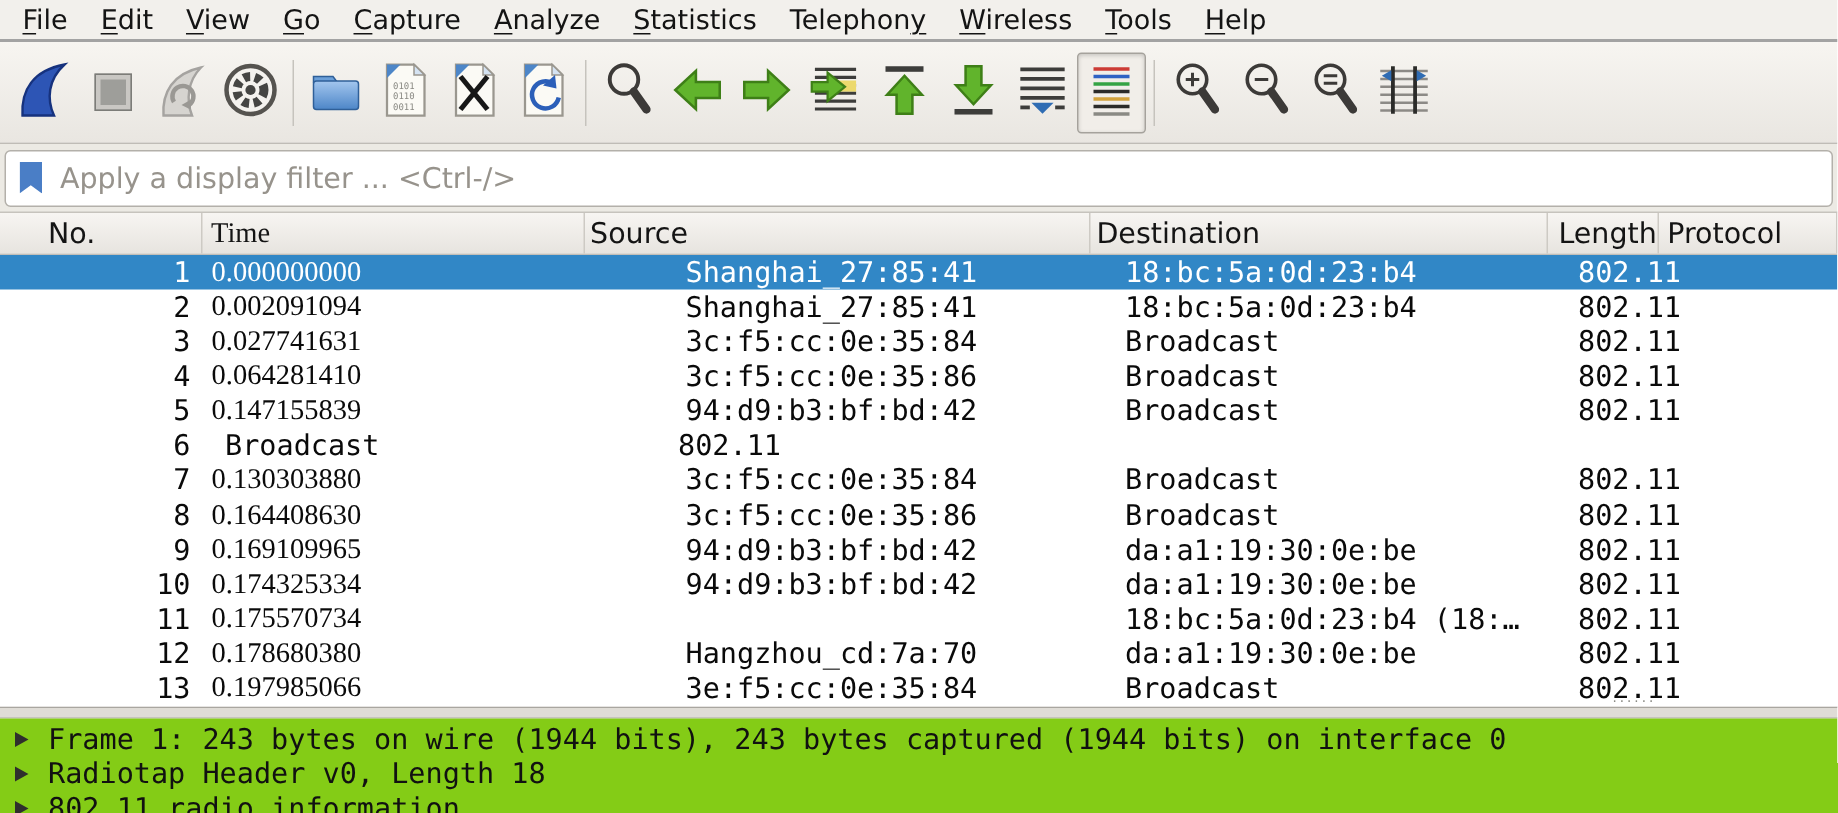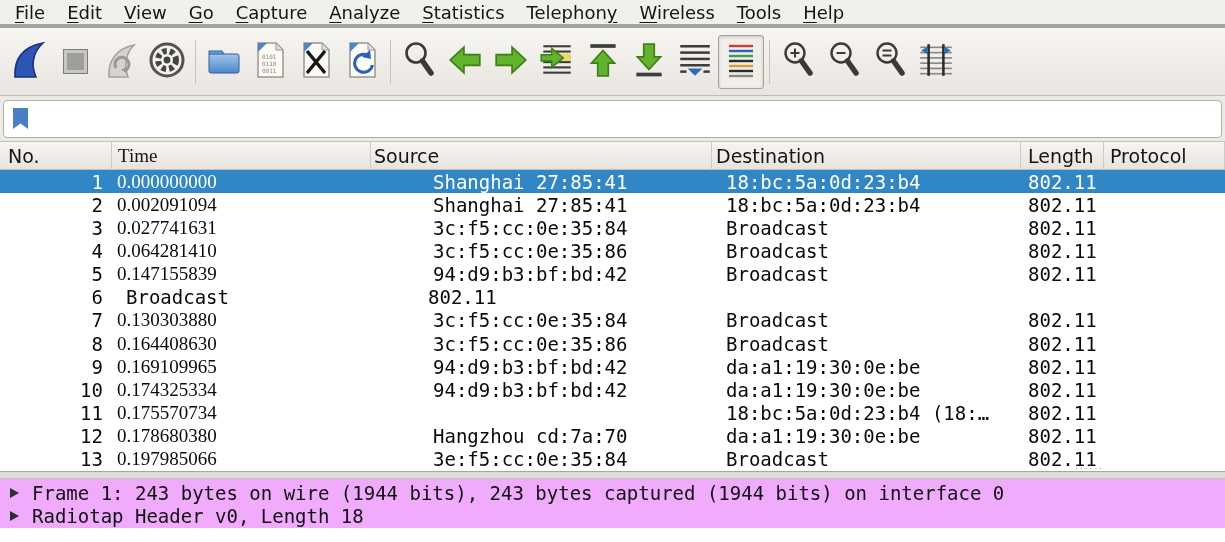--- a/index.html
+++ b/index.html
@@ -1,20 +1,20 @@
 <!DOCTYPE html>
 <html><head>
 <meta charset="utf-8">
 <style>
   * { box-sizing: border-box; margin: 0; padding: 0; }
   html,body { width:1225px; height:542px; overflow:hidden; }
   body { font-family:"DejaVu Sans", sans-serif; background:#ffffff; color:#141414; }
 
   
-  .menubar { height:28px; background:#f2f0ec; border-bottom:4px solid #a3a3a3;
+  .menubar { height:28px; background:#f2f0ec; border-bottom:2px solid #a3a3a3;
              display:flex; align-items:center; padding-left:4px; font-size:18px; }
   .menu-item { padding:2px 11px; cursor:default; white-space:nowrap; }
   .menu-item .mn { text-decoration:underline; text-underline-offset:3px; text-decoration-thickness:1px; }
 
   
   .toolbar { height:68px; background:linear-gradient(#f7f5f1,#e9e6e1);
              border-bottom:1px solid #bfbcb6; display:flex; align-items:center; padding:0 6px; }
   .tbtn { width:46px; height:54px; display:flex; align-items:center; justify-content:center; }
   .tbtn.pressed { border:1px solid #a5a29c; border-radius:3px; background:#f1eee9;
                   box-shadow:inset 0 1px 3px rgba(0,0,0,.18); }
@@ -30,21 +30,21 @@
   .bookmark { width:15px; height:21px; margin:0 12px 0 9px; background:#4a7ec6;
               clip-path:polygon(0 0,100% 0,100% 100%,50% 74%,0 100%); }
   .filter-box input { flex:1; border:none; outline:none; background:transparent;
                       font-family:"DejaVu Sans", sans-serif; font-size:19px; color:#141414; }
   .filter-box input::placeholder { color:#97938c; }
 
   
   .thead { height:28px; display:flex; background:linear-gradient(#f7f5f2,#e7e4df);
            border-bottom:1px solid #c2bfb9; font-size:19px; }
   .th { border-right:1px solid #cdcac4; display:flex; align-items:center; height:100%; }
-  .c-no  { width:112px; }
+  .c-no  { width:112px;margin-left:24px; }
   .c-time{ width:259px;font-family:Liberation Serif, serif; }
   .c-src { width:341px; }
   .c-dst { width:309px; }
   .c-pro { width:121px; }
   .c-len { flex:1; }
   .th.c-no  { padding-left:8px; }
   .th.c-time{ padding-left:6px; }
   .th.c-src { padding-left:3px; }
   .th.c-dst { padding-left:4px; }
   .th.c-pro { padding-left:6px; }
@@ -61,21 +61,21 @@
   .prow .c-pro { padding-left:7px; }
   .prow.selected { background:#3187c6; color:#ffffff; }
   .elide-dots { position:absolute; left:1075px; bottom:0px; font-size:9px; letter-spacing:2px;
                 color:#8a8a84; font-family:"DejaVu Sans", sans-serif; }
 
   
   .splitter { height:8px; background:#dfdcd6; border-top:1px solid #a9a6a0;
               border-bottom:1px solid #c6c3bd; }
 
   
-  .details { height:49px; background:#f0abfc; overflow:hidden; padding-top:2px;
+  .details { height:63px; background:#84cc16; overflow:hidden; padding-top:2px;
              font-family:"DejaVu Sans Mono", monospace; font-size:19px; color:#111; }
   .drow { height:23px; display:flex; align-items:center; white-space:nowrap; }
   .tri { width:0; height:0; border-left:9px solid #2f2f2d; border-top:5.5px solid transparent;
          border-bottom:5.5px solid transparent; margin:0 13px 0 10px; flex:none; }
 </style>
 </head>
 <body>
 
 <div class="menubar" id="menubar">
     <div class="menu-item"><span class="pre"></span><span class="mn">F</span><span class="post">ile</span></div>
@@ -323,20 +323,21 @@
         <polygon points="4,9 10,5.5 10,12.5" fill="#2f6cb3"></polygon>
         <polygon points="32,9 26,5.5 26,12.5" fill="#2f6cb3"></polygon>
       </svg>
     </span>
   </div>
 </div>
 
 <div class="filterbar">
   <div class="filter-box">
     <span class="bookmark"></span>
+    <input type="text" placeholder="Apply a display filter ... &lt;Ctrl-/&gt;" style="">
   </div>
 </div>
 
 <div class="thead">
   <div class="th c-no">No.</div>
   <div class="th c-time">Time</div>
   <div class="th c-src">Source</div>
   <div class="th c-dst">Destination</div>
   <div class="th c-len">Length</div>
   <div class="th c-pro">Protocol</div>

